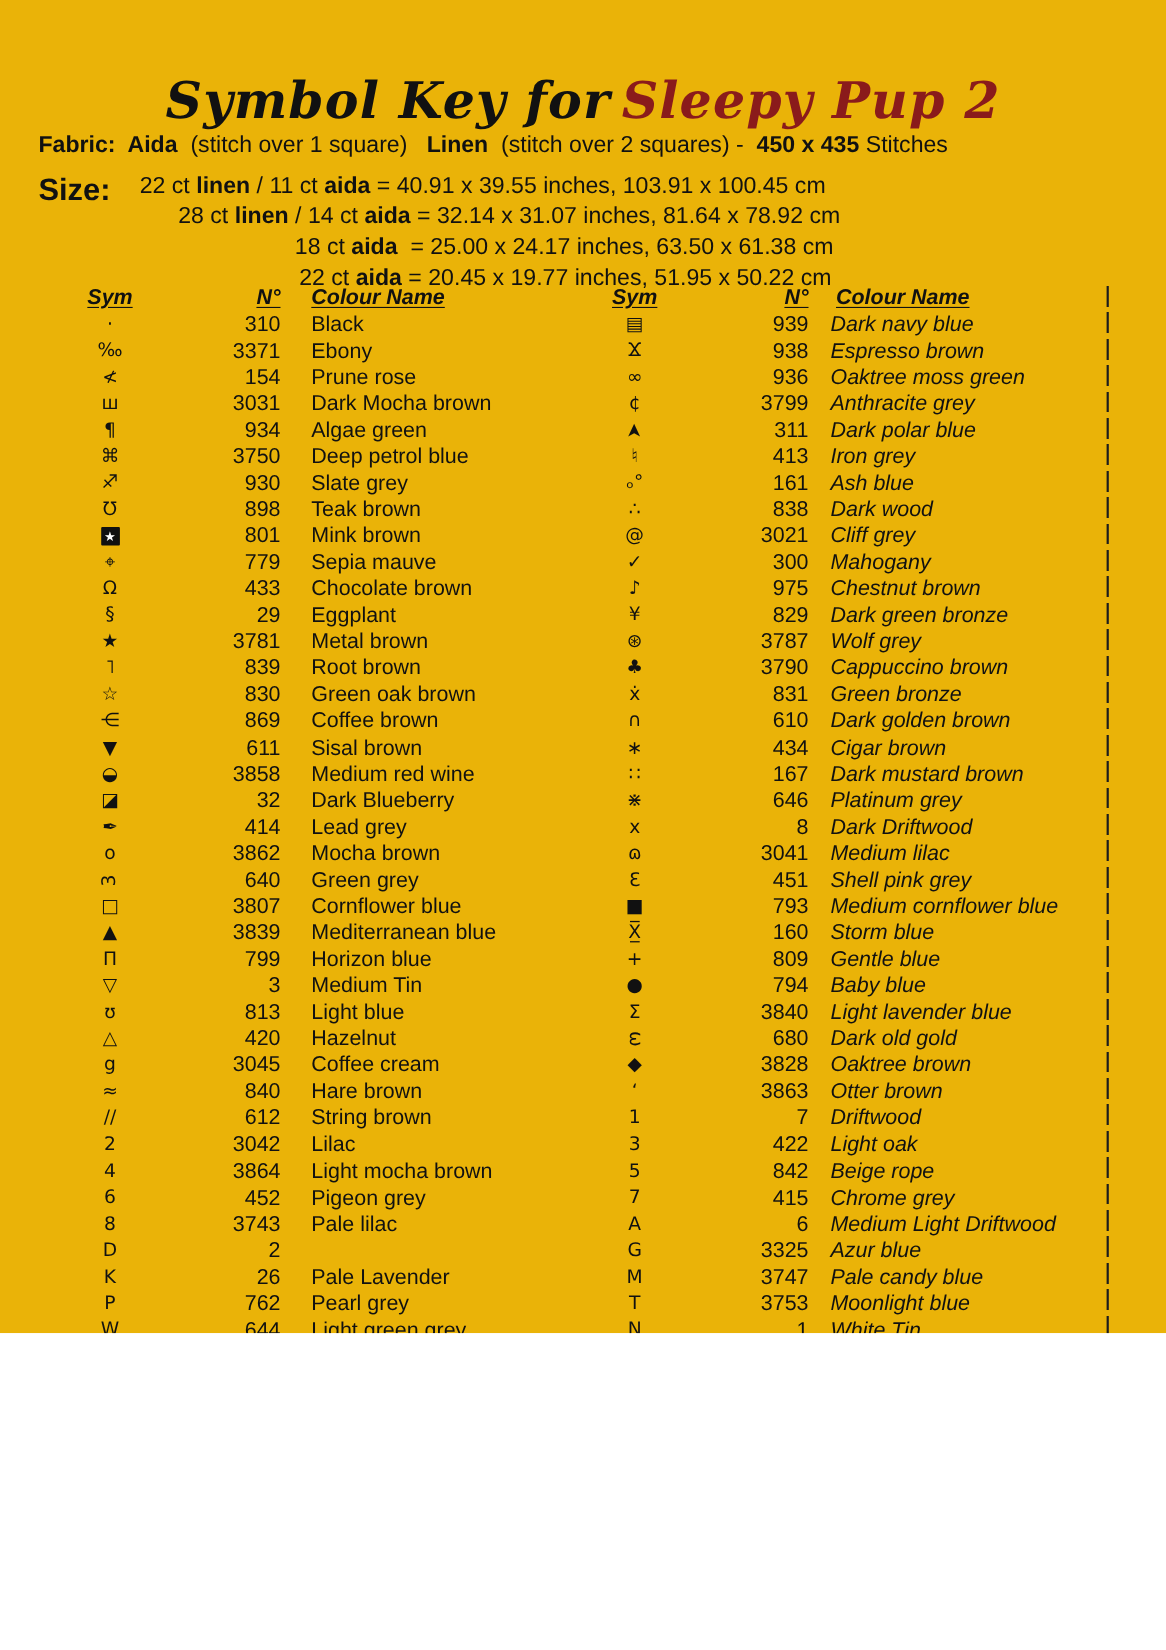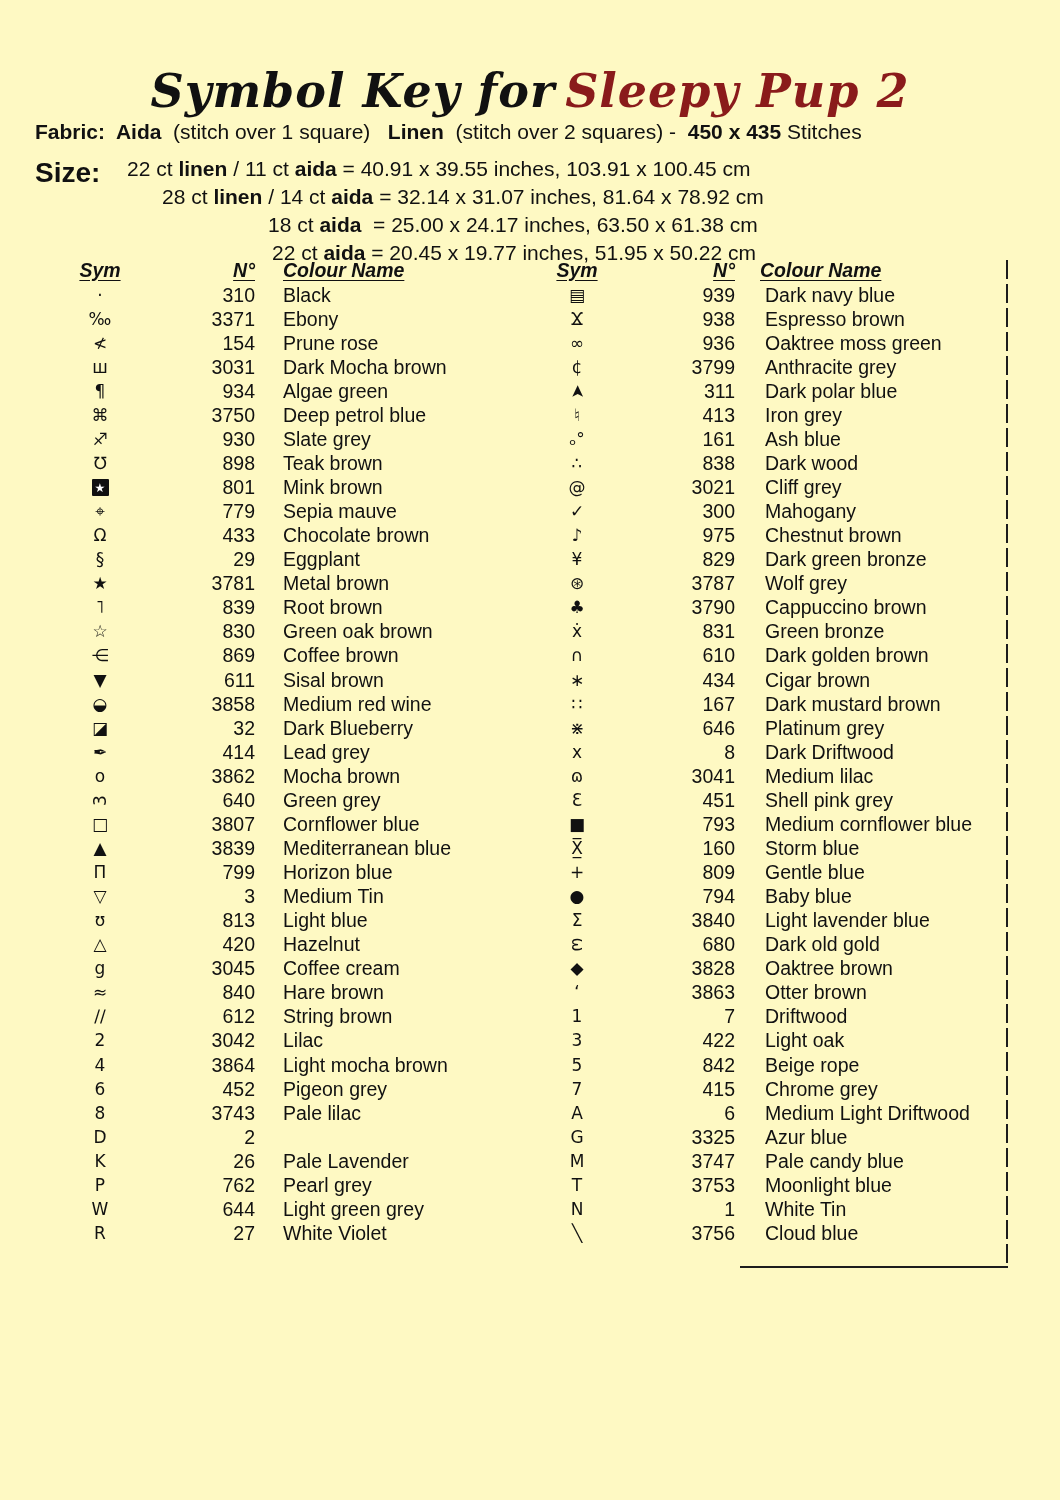--- a/index.html
+++ b/index.html
@@ -1,17 +1,17 @@
 <!DOCTYPE html>
 <html><head>
 <meta charset="utf-8">
 <style>
   html,body{margin:0;padding:0;background:#ffffff;}
   .page{
-    position:relative;width:1060px;height:1500px;background:#fef9c3;
+    position:relative;width:1060px;height:1212px;background:#eab308;
     font-family:"Liberation Sans",sans-serif;color:#111;overflow:hidden;
   }
   .title{
     position:absolute;top:64px;left:0;width:100%;text-align:center;
     font-family:"DejaVu Serif",serif;font-style:italic;font-weight:bold;
     font-size:46px;letter-spacing:1px;white-space:pre;
   }
   .title .accent{padding-left:10px;}
   .rich{position:absolute;font-size:21px;white-space:pre;}
   .b{font-weight:bold;}
@@ -35,21 +35,21 @@
   .h-sym{justify-self:center;}
   .h-num{justify-self:end;}
   .h-name{padding-left:28px;}
   .grid-r .h-name{padding-left:25px;}
   .c-sym{
     justify-self:center;font-family:"DejaVu Sans",sans-serif;
     font-size:17px;line-height:1;white-space:pre;
   }
   .c-num{justify-self:end;font-size:19.5px;}
   .c-name{padding-left:28px;font-size:19.5px;white-space:pre;}
-  .grid-r .c-name{padding-left:30px;}
+  .grid-r .c-name{padding-left:20px;font-style:italic;}
   .sym-inv{
     background:#101010;color:#ffffff;width:17px;height:17px;
     display:flex;align-items:center;justify-content:center;
     font-size:12px;justify-self:center;border-radius:1px;
   }
   .rot-ccw{display:inline-block;transform:rotate(-90deg);}
   .rot-cw{display:inline-block;transform:rotate(90deg);}
 
   .right-border{
     position:absolute;left:1006px;top:260px;width:2px;height:1008px;

